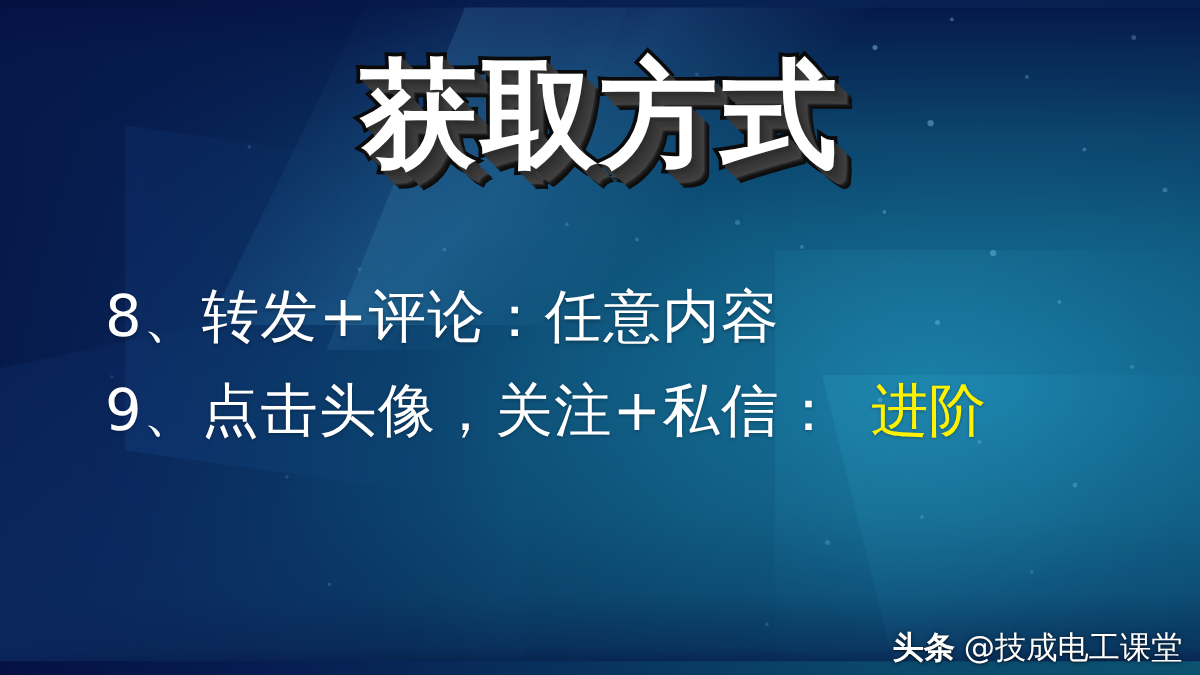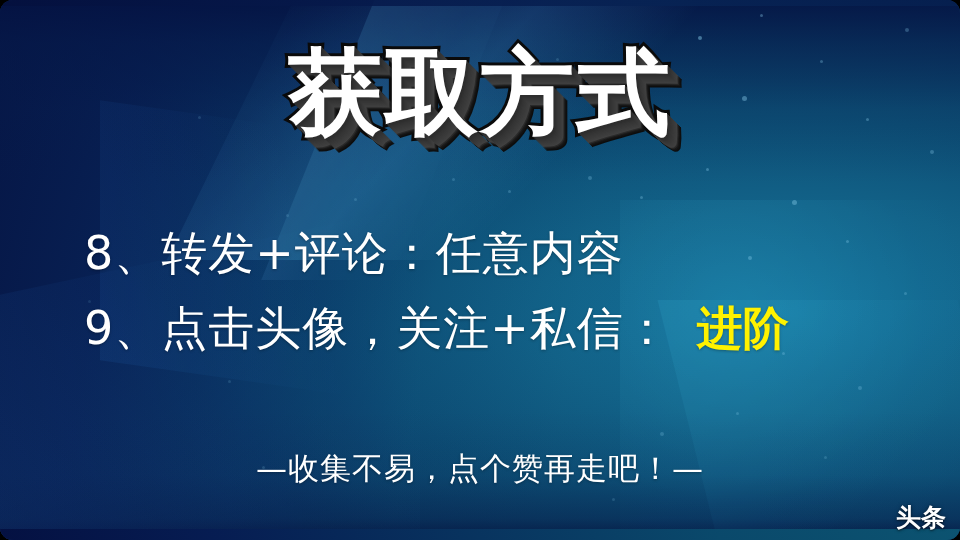--- a/index.html
+++ b/index.html
@@ -8,21 +8,20 @@
     background: #000;
   }
 
   #slide {
     position: relative;
     width: 960px;
     height: 540px;
     overflow: hidden;
     font-family: "Liberation Sans", "DejaVu Sans", sans-serif;
     background: #0b2f63;
-    border-radius: 13px;
   }
 
   
   .bg-base {
     position: absolute;
     inset: 0;
     background:
       radial-gradient(ellipse 120% 90% at 82% 58%, #14729b 0%, #126288 22%, #0d4f76 40%, #0b3a63 62%, #07224c 82%, #05183c 100%);
   }
   .bg-left-dark {
@@ -158,21 +157,21 @@
     font-size: 46px;
     line-height: 1.35;
     color: #ffffff;
     white-space: nowrap;
     letter-spacing: 1px;
     text-shadow: 0 1px 3px rgba(0,0,0,0.30);
   }
   .line-2 { margin-top: 13px; }
   .accent {
     color: #fff200;
-    font-weight: bold;
+    font-weight: normal;
     margin-left: 26px;
     letter-spacing: 0px;
   }
 
   
   .footer-note {
     position: absolute;
     left: 0; right: 0;
     top: 448px;
     text-align: center;
@@ -266,19 +265,19 @@
 
   <div class="body-lines">
     <div class="line line-1">
       <span>8、转发+评论：任意内容</span>
     </div>
     <div class="line line-2">
       <span>9、点击头像，关注+私信：</span><span class="accent">进阶</span>
     </div>
   </div>
 
-  <div class="footer-note">—收集不易，点个赞再走吧！—</div>
 
   <div class="watermark">
     <span class="wm-brand">头条</span>
+    <span class="wm-handle">@技成电工课堂</span>
   </div>
 
 </div>
 
 </body></html>

